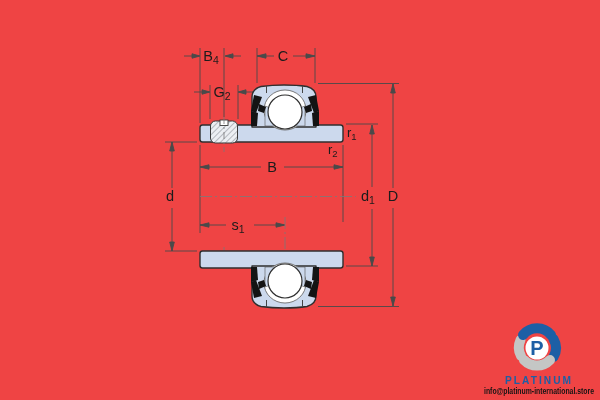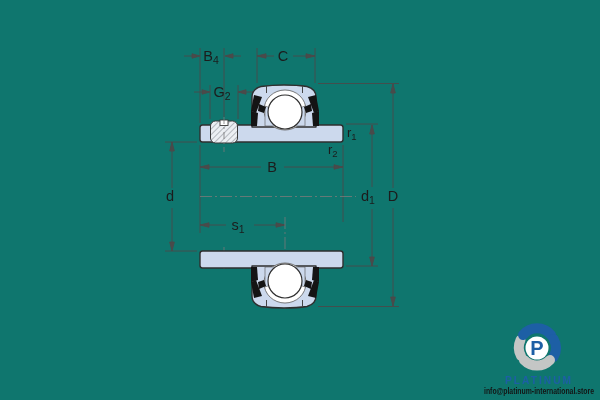--- a/index.html
+++ b/index.html
@@ -1,16 +1,16 @@
 <!DOCTYPE html>
 <html><head>
 <meta charset="utf-8">
 <style>
   html,body{margin:0;padding:0;background:#ffffff;}
-  .stage{position:relative;width:600px;height:400px;background:#0f766e;overflow:hidden;
+  .stage{position:relative;width:600px;height:400px;background:#ef4444;overflow:hidden;
          font-family:"Liberation Sans",sans-serif;}
   svg text{font-family:"Liberation Sans","DejaVu Sans",sans-serif;fill:#1c1c1c;}
   .dim{font-size:14.5px;}
   .dim .sub{font-size:10.5px;}
   .rdim{font-size:13px;}
   .rdim .sub{font-size:9.5px;}
   .logoname{font-size:10px;font-weight:bold;fill:#1d5fa5;letter-spacing:2px;}
   .logomail{font-size:9px;font-weight:bold;fill:#141414;}
   .monogram{font-size:20px;font-weight:bold;fill:#1d5fa5;}
 </style>

